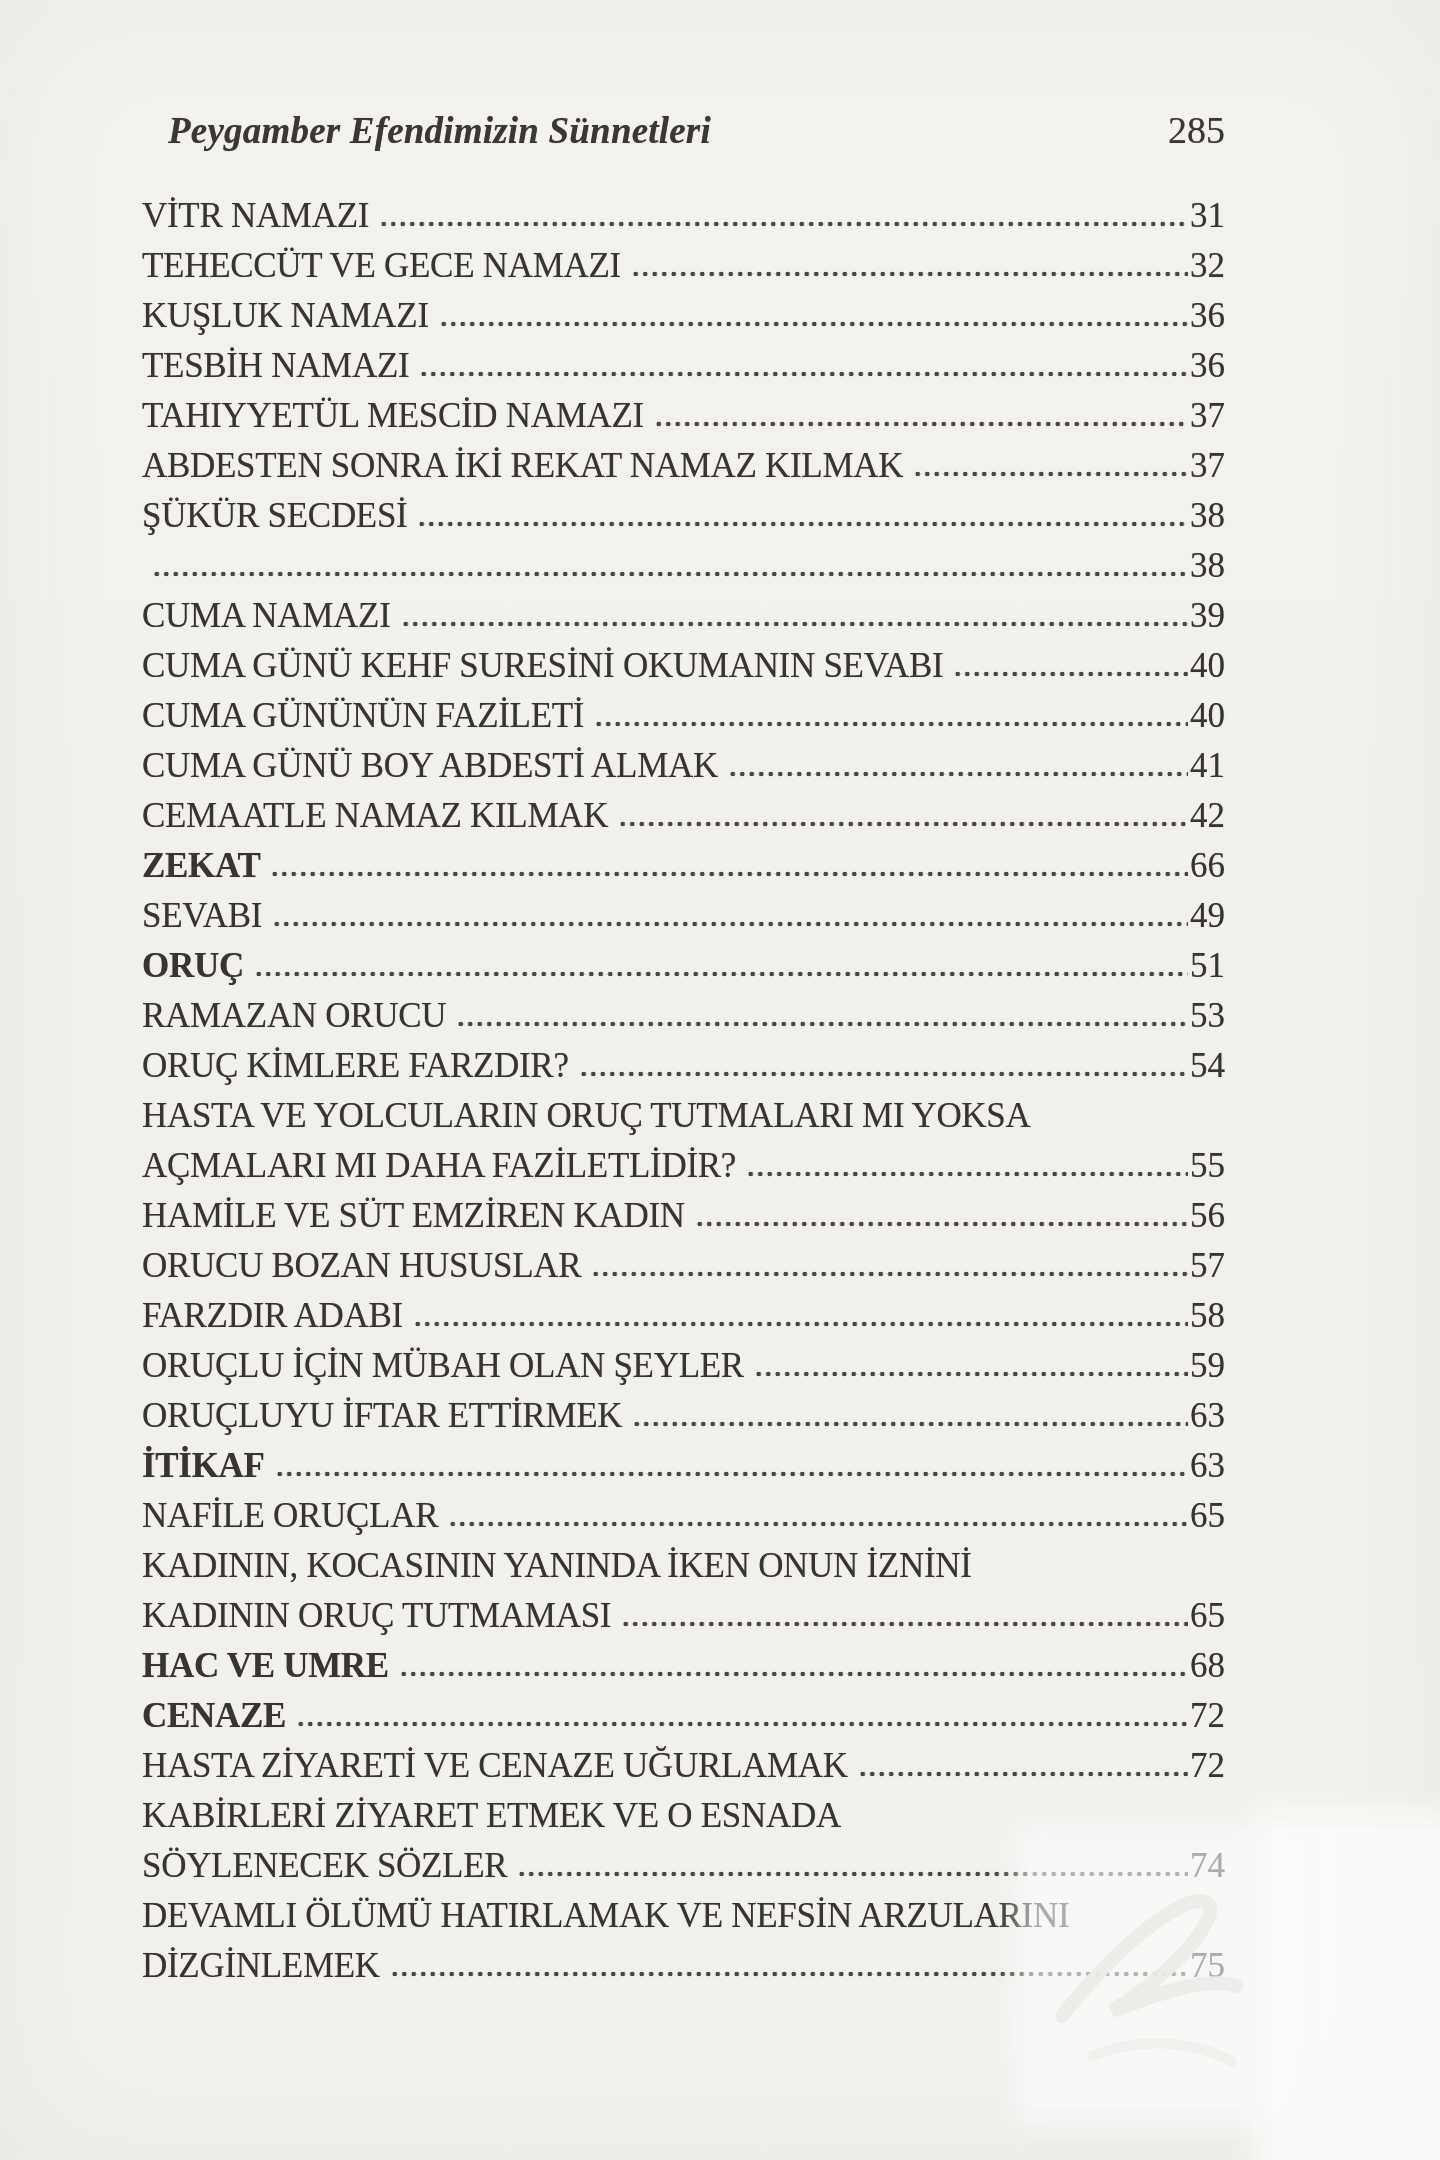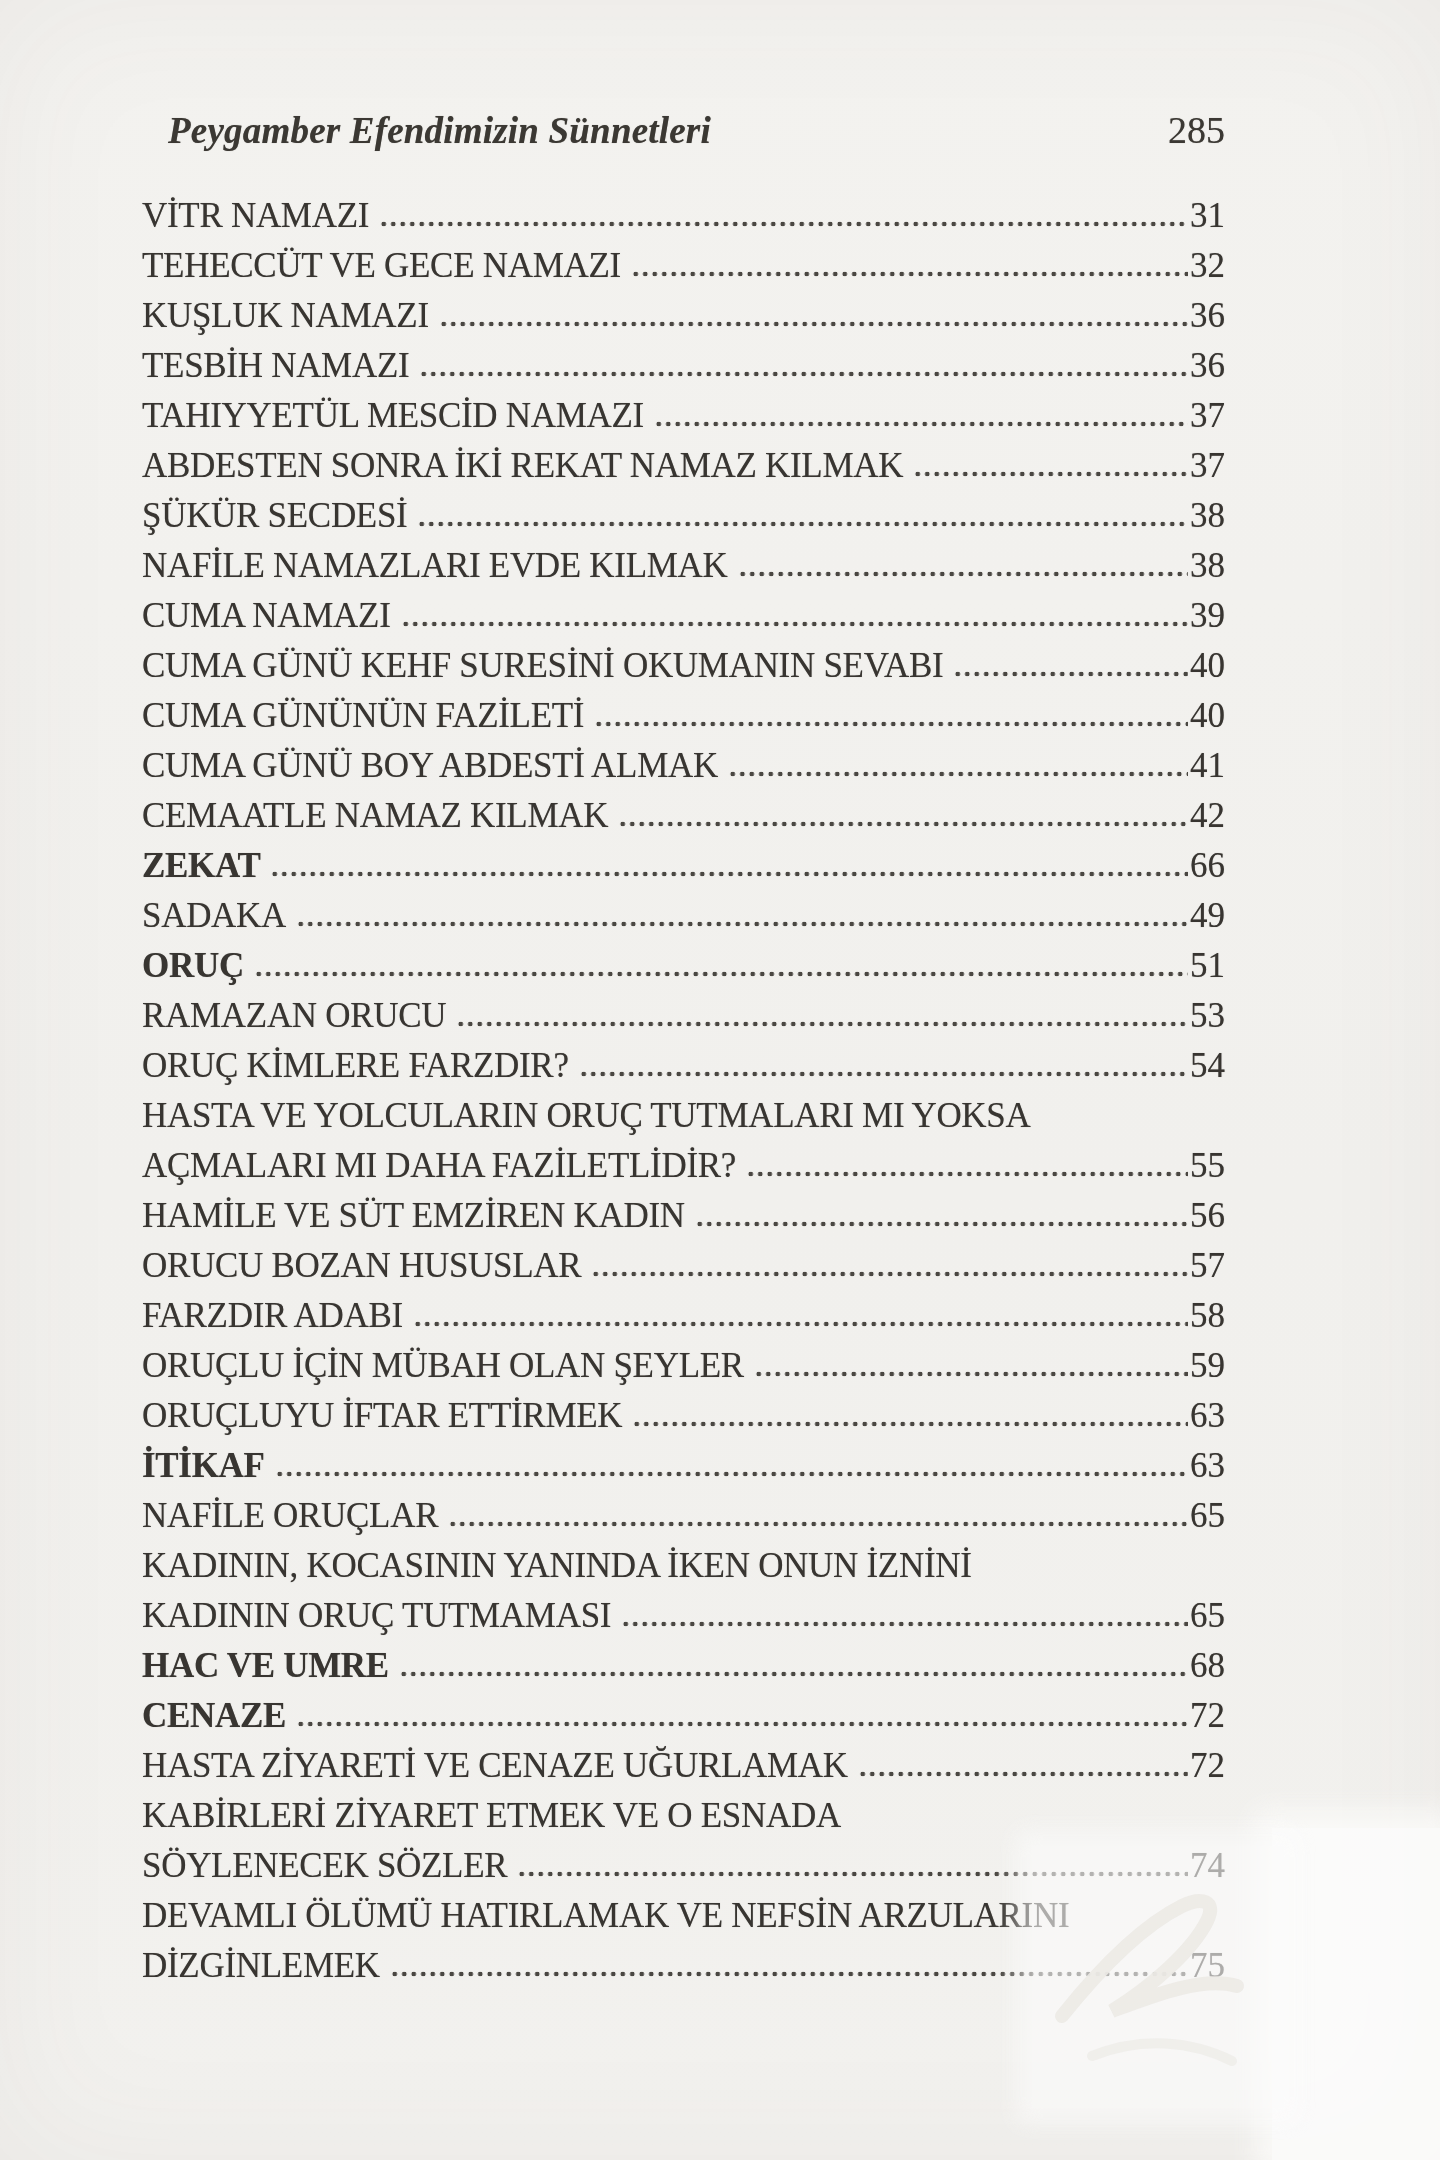--- a/index.html
+++ b/index.html
@@ -129,21 +129,20 @@
         <span class="label">ABDESTEN SONRA İKİ REKAT NAMAZ KILMAK</span>
         <span class="leader"></span>
         <span class="pagenum">37</span>
       </div>
       <div class="row">
         <span class="label">ŞÜKÜR SECDESİ</span>
         <span class="leader"></span>
         <span class="pagenum">38</span>
       </div>
       <div class="row">
-        <span class="label">NAFİLE NAMAZLARI EVDE KILMAK</span>
         <span class="leader"></span>
         <span class="pagenum">38</span>
       </div>
       <div class="row">
         <span class="label">CUMA NAMAZI</span>
         <span class="leader"></span>
         <span class="pagenum">39</span>
       </div>
       <div class="row">
         <span class="label">CUMA GÜNÜ KEHF SURESİNİ OKUMANIN SEVABI</span>
@@ -164,21 +163,21 @@
         <span class="label">CEMAATLE NAMAZ KILMAK</span>
         <span class="leader"></span>
         <span class="pagenum">42</span>
       </div>
       <div class="row bold">
         <span class="label">ZEKAT</span>
         <span class="leader"></span>
         <span class="pagenum">66</span>
       </div>
       <div class="row">
-        <span class="label">SADAKA</span>
+        <span class="label">SEVABI</span>
         <span class="leader"></span>
         <span class="pagenum">49</span>
       </div>
       <div class="row bold">
         <span class="label">ORUÇ</span>
         <span class="leader"></span>
         <span class="pagenum">51</span>
       </div>
       <div class="row">
         <span class="label">RAMAZAN ORUCU</span>

